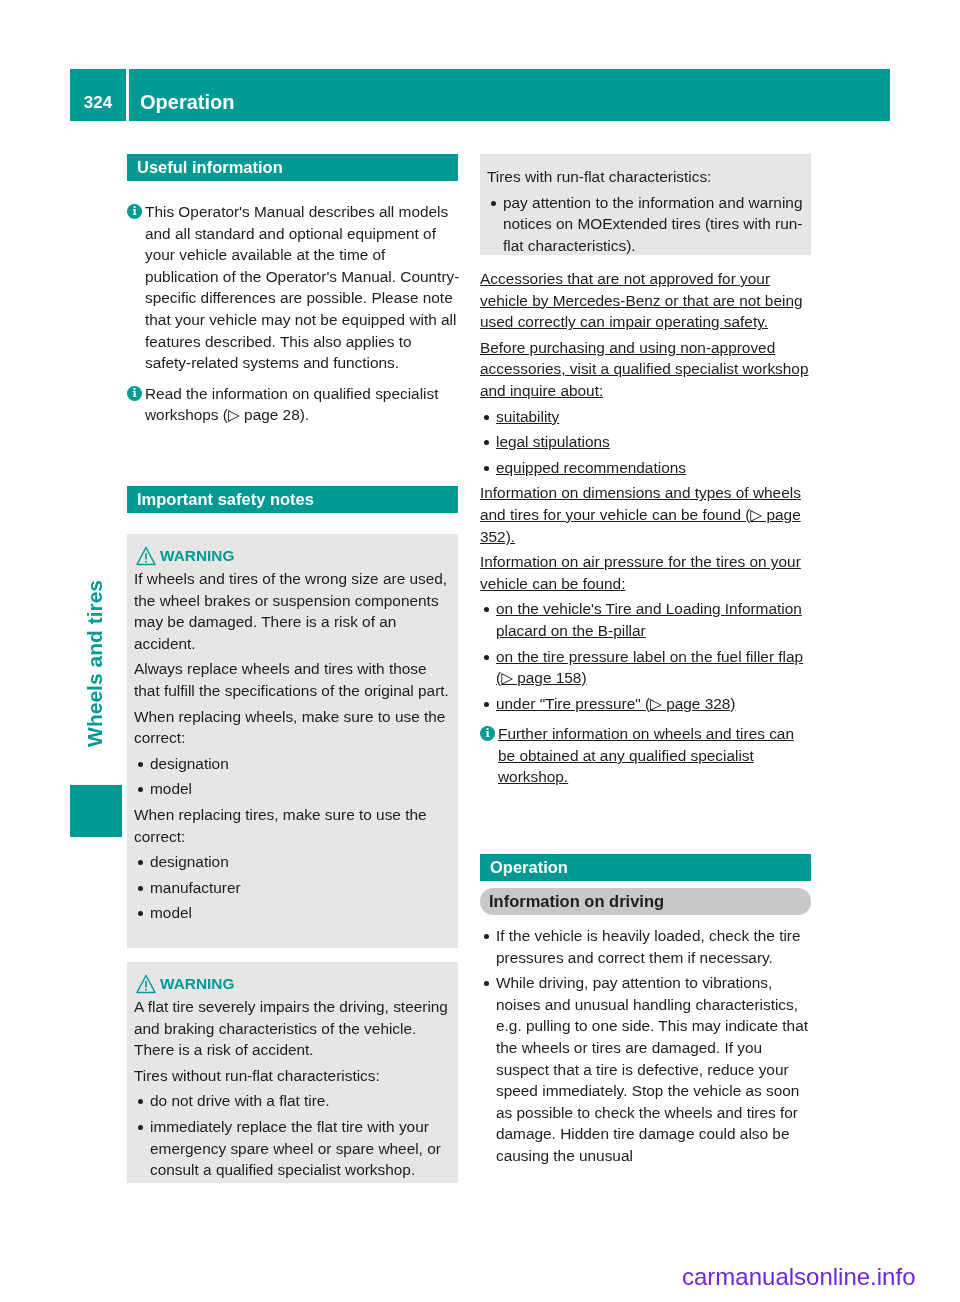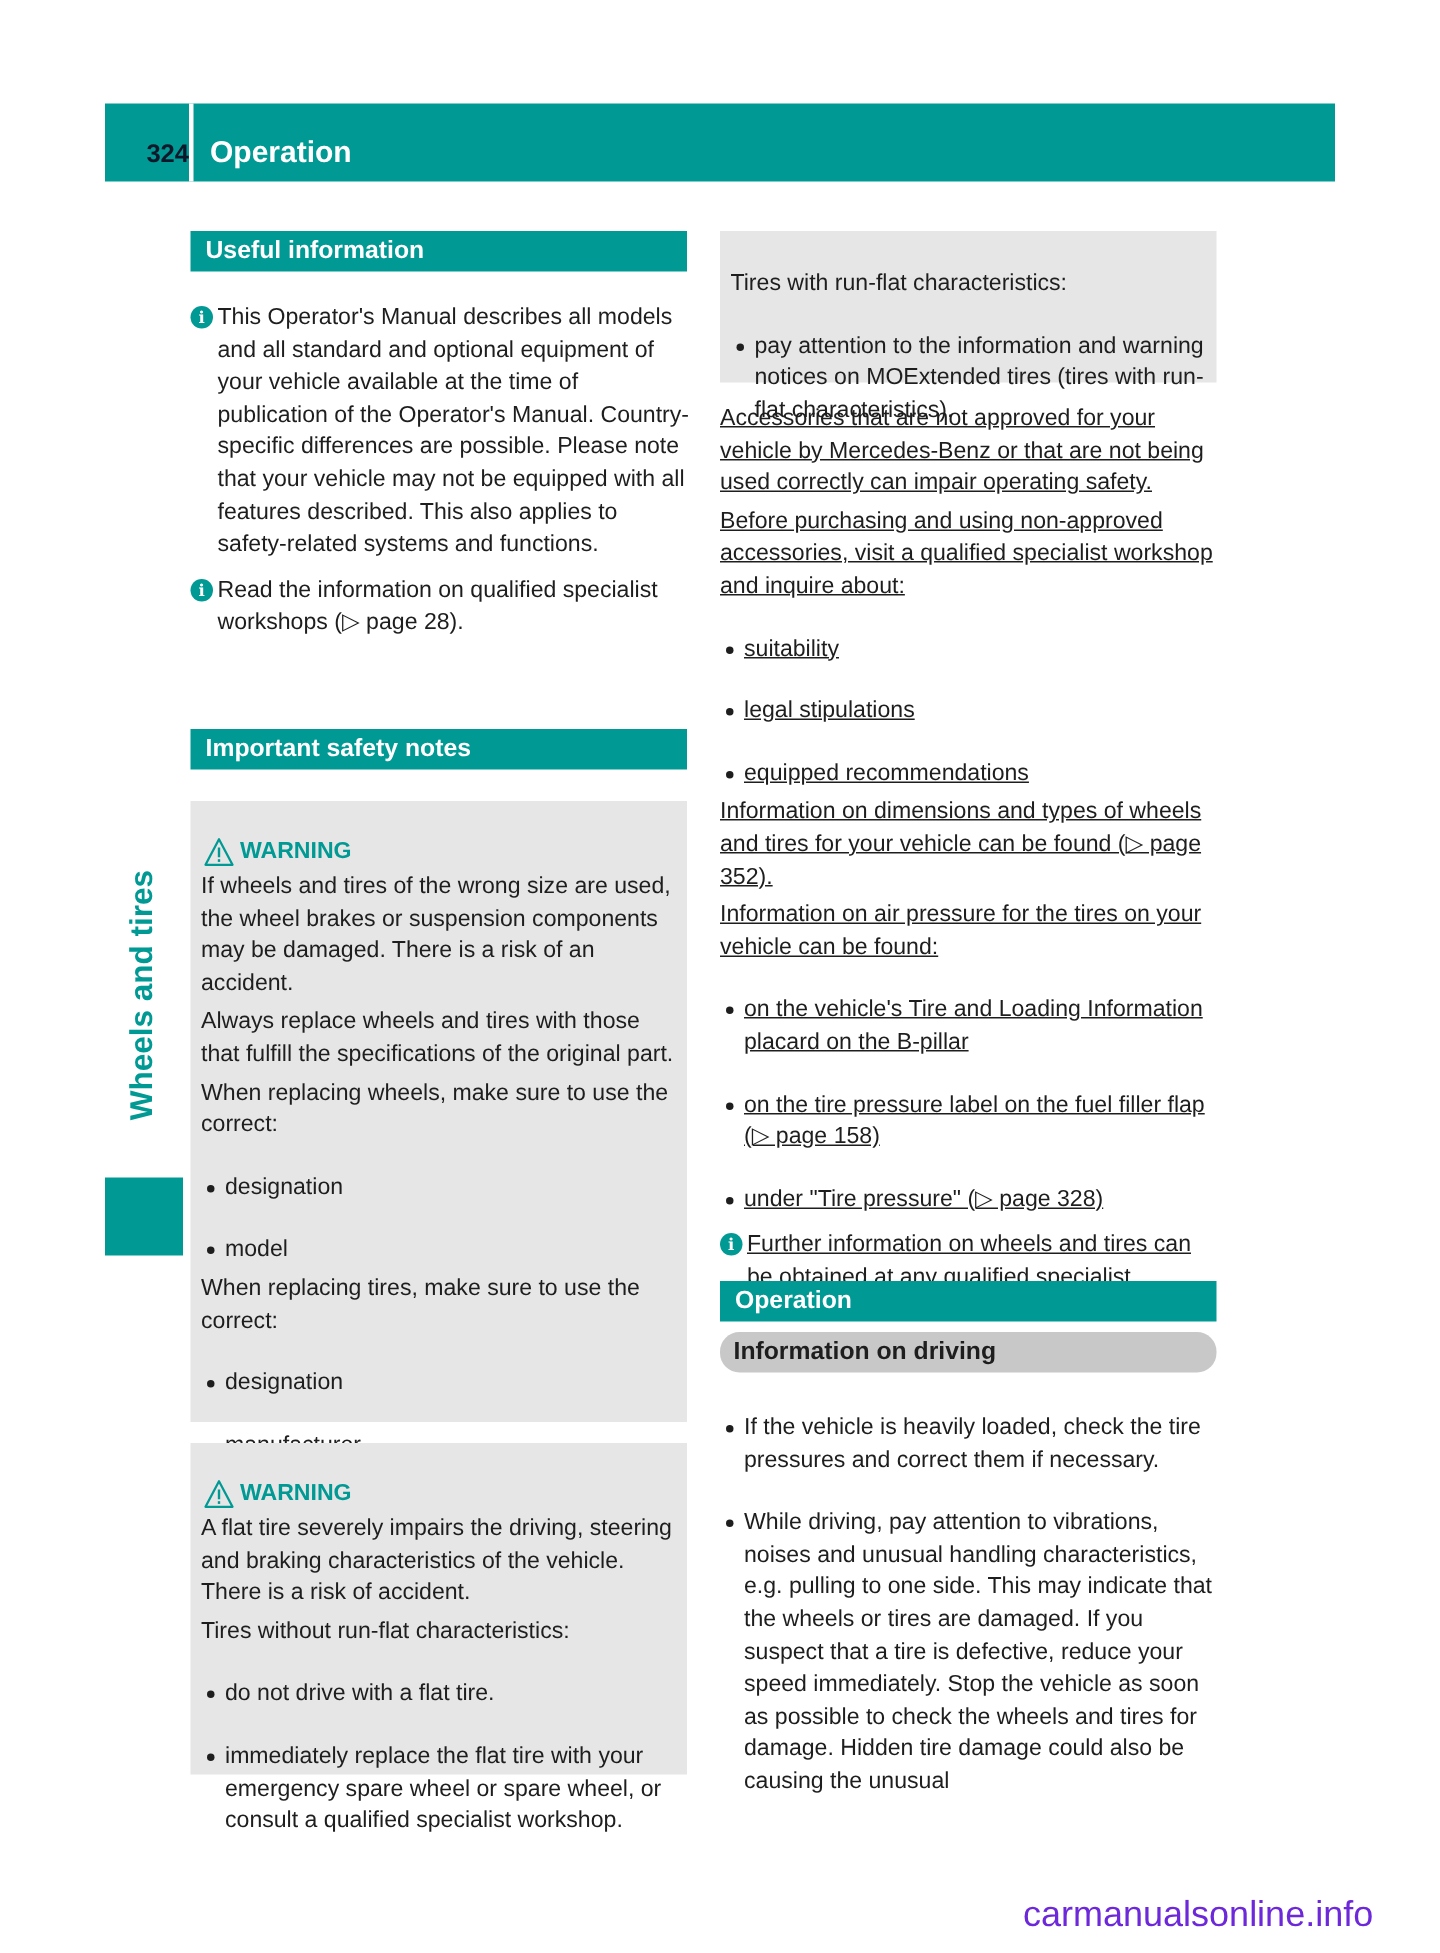--- a/index.html
+++ b/index.html
@@ -1,37 +1,37 @@
 <!DOCTYPE html>
 <html><head>
 <meta charset="utf-8">
 <style>
   * { box-sizing: border-box; margin: 0; padding: 0; }
   html, body { width: 960px; height: 1302px; background: #ffffff; overflow: hidden; }
   body { position: relative; font-family: "Liberation Sans", sans-serif; color: #1e1e1e; }
 
   .header-bar { position: absolute; left: 70px; top: 69px; width: 820px; height: 52px; background: #009994; }
-  .header-page { position: absolute; left: 0; top: 0; width: 56px; height: 52px; color: #0f172a; font-weight: bold; font-size: 17px; line-height: 68px; text-align: right; }
+  .header-page { position: absolute; left: 0; top: 0; width: 56px; height: 52px; color: #ffffff; font-weight: bold; font-size: 17px; line-height: 68px; text-align: center; }
   .header-divider { position: absolute; left: 56px; top: 0; width: 3px; height: 52px; background: #fff; }
   .header-title { position: absolute; left: 70px; top: 0; color: #fff; font-weight: bold; font-size: 20px; line-height: 66px; }
   .side-label { position: absolute; left: 78px; top: 580px; width: 250px; height: 34px; transform-origin: 0 0; transform: rotate(-90deg) translate(-250px, 0); color: #009994; font-weight: bold; font-size: 21px; line-height: 34px; text-align: right; white-space: nowrap; }
   .side-square { position: absolute; left: 70px; top: 785px; width: 52px; height: 52px; background: #009994; }
 
   .sec-head { position: absolute; height: 27px; background: #009994; color: #fff; font-weight: bold; font-size: 16.5px; line-height: 27px; padding-left: 10px; }
   .sub-head { position: absolute; height: 27px; background: #c8c8c8; color: #1e1e1e; font-weight: bold; font-size: 16.5px; line-height: 27px; padding-left: 9px; }
 
   .p { font-size: 15.4px; line-height: 21.6px; color: #1e1e1e; }
   .txt { position: absolute; }
   .info-row { position: relative; padding-left: 18px; }
   .info-icon { position: absolute; left: 0; top: 3px; width: 15px; height: 15px; border-radius: 50%; background: #009994; color: #fff; font-weight: bold; font-size: 11px; line-height: 15px; text-align: center; font-family: "DejaVu Serif", serif; }
-  .bullet { position: relative; padding-left: 16px; margin-top: 20px; }
+  .bullet { position: relative; padding-left: 16px; margin-top: 4px; }
   .bullet::before { content: ""; position: absolute; left: 4px; top: 9px; width: 5px; height: 5px; border-radius: 50%; background: #1e1e1e; }
   .gap { margin-top: 4px; }
 
-  .warn-box { position: absolute; background: #e6e6e6; padding: 24px 6px 8px 7px; }
+  .warn-box { position: absolute; background: #e6e6e6; padding: 12px 6px 8px 7px; }
   .warn-title { position: relative; padding-left: 26px; color: #009994; font-weight: bold; font-size: 15.4px; line-height: 20px; height: 22px; }
   .warn-icon { position: absolute; left: 2px; top: 0; width: 20px; height: 20px; }
 
   .watermark { position: absolute; left: 682px; top: 1262px; color: #6d28d9; font-size: 24px; line-height: 30px; }
 </style>
 </head>
 <body>
 
 <div class="header-bar">
   <div class="header-page">324</div>

